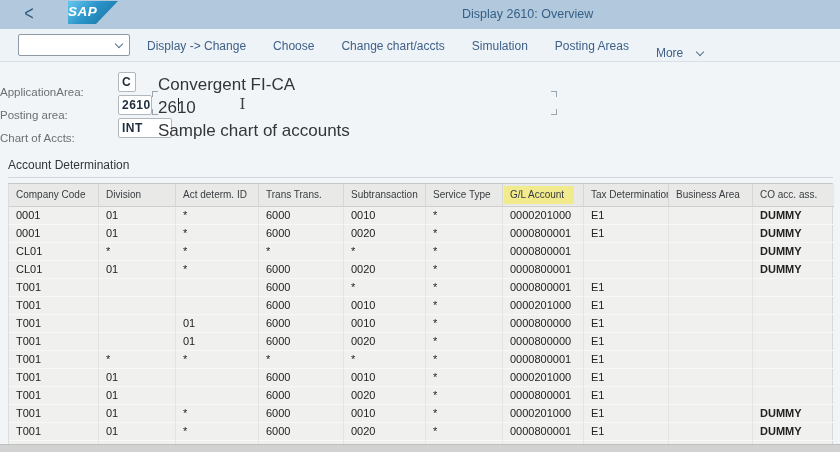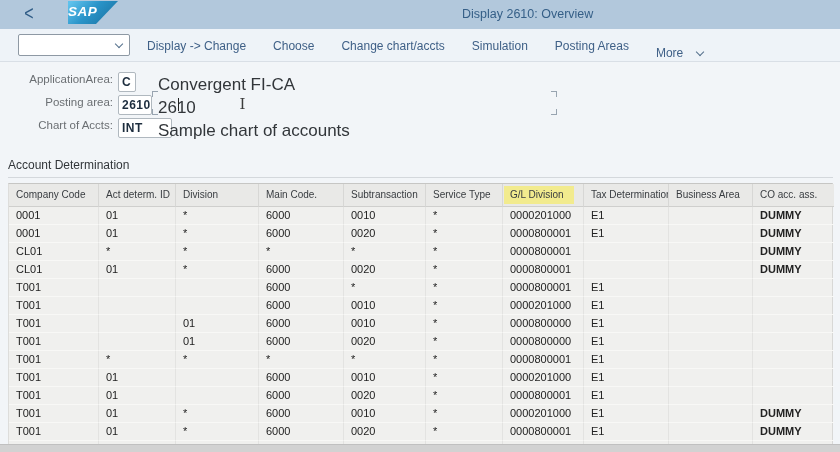--- a/index.html
+++ b/index.html
@@ -49,21 +49,21 @@
   }
   .menu-item {
     background:none; border:none; font-family:"Liberation Sans", sans-serif;
     font-size:12px; color:#3f6087; cursor:pointer; white-space:nowrap;
   }
   .more-btn { display:flex; align-items:center; gap:14px;margin-top:15px; }
   .more-btn .chev { margin-top:-3px; }
   
   .form-row { position:absolute; left:0; height:20px; }
   .form-row .flabel {
-    position:absolute; left:0; top:1px; width:113px; text-align:right;
+    position:absolute; left:0; top:14px; width:113px; text-align:left;
     font-size:11.5px; color:#6b6f73; white-space:nowrap;
   }
   .fbox {
     position:absolute; top:0; height:20px; background:#fff;
     border:1px solid #b0b8bf; border-radius:2px;
     font-size:12px; font-weight:bold; color:#1d2d3e;
     line-height:18px; padding-left:3px; letter-spacing:.5px;
   }
   .fdesc { position:absolute; left:158px; top:3px; font-size:17px; color:#32363a; white-space:nowrap; }
   .row-app  { top:72px; }
@@ -168,26 +168,26 @@
   <div class="corner bl"></div>
   <div class="corner br"></div>
   <div class="ibeam">I</div>
 
   <div class="section-title">Account Determination</div>
   <div class="section-divider"></div>
 
   <div class="acct-table">
     <div class="thead">
         <div class="th"><span class="t">Company Code</span></div>
+        <div class="th"><span class="t">Division</span></div>
         <div class="th"><span class="t">Act determ. ID</span></div>
-        <div class="th"><span class="t">Division</span></div>
-        <div class="th"><span class="t">Main Code.</span></div>
+        <div class="th"><span class="t">Trans Trans.</span></div>
         <div class="th"><span class="t">Subtransaction</span></div>
         <div class="th"><span class="t">Service Type</span></div>
-        <div class="th"><span class="band"></span><span class="t">G/L Division</span></div>
+        <div class="th"><span class="band"></span><span class="t">G/L Account</span></div>
         <div class="th"><span class="t">Tax Determination</span></div>
         <div class="th"><span class="t">Business Area</span></div>
         <div class="th"><span class="t">CO acc. ass.</span></div>
       </div>
     <div class="tbody">
         <div class="trow">
           <div class="td">0001</div>
           <div class="td">01</div>
           <div class="td">*</div>
           <div class="td">6000</div>

